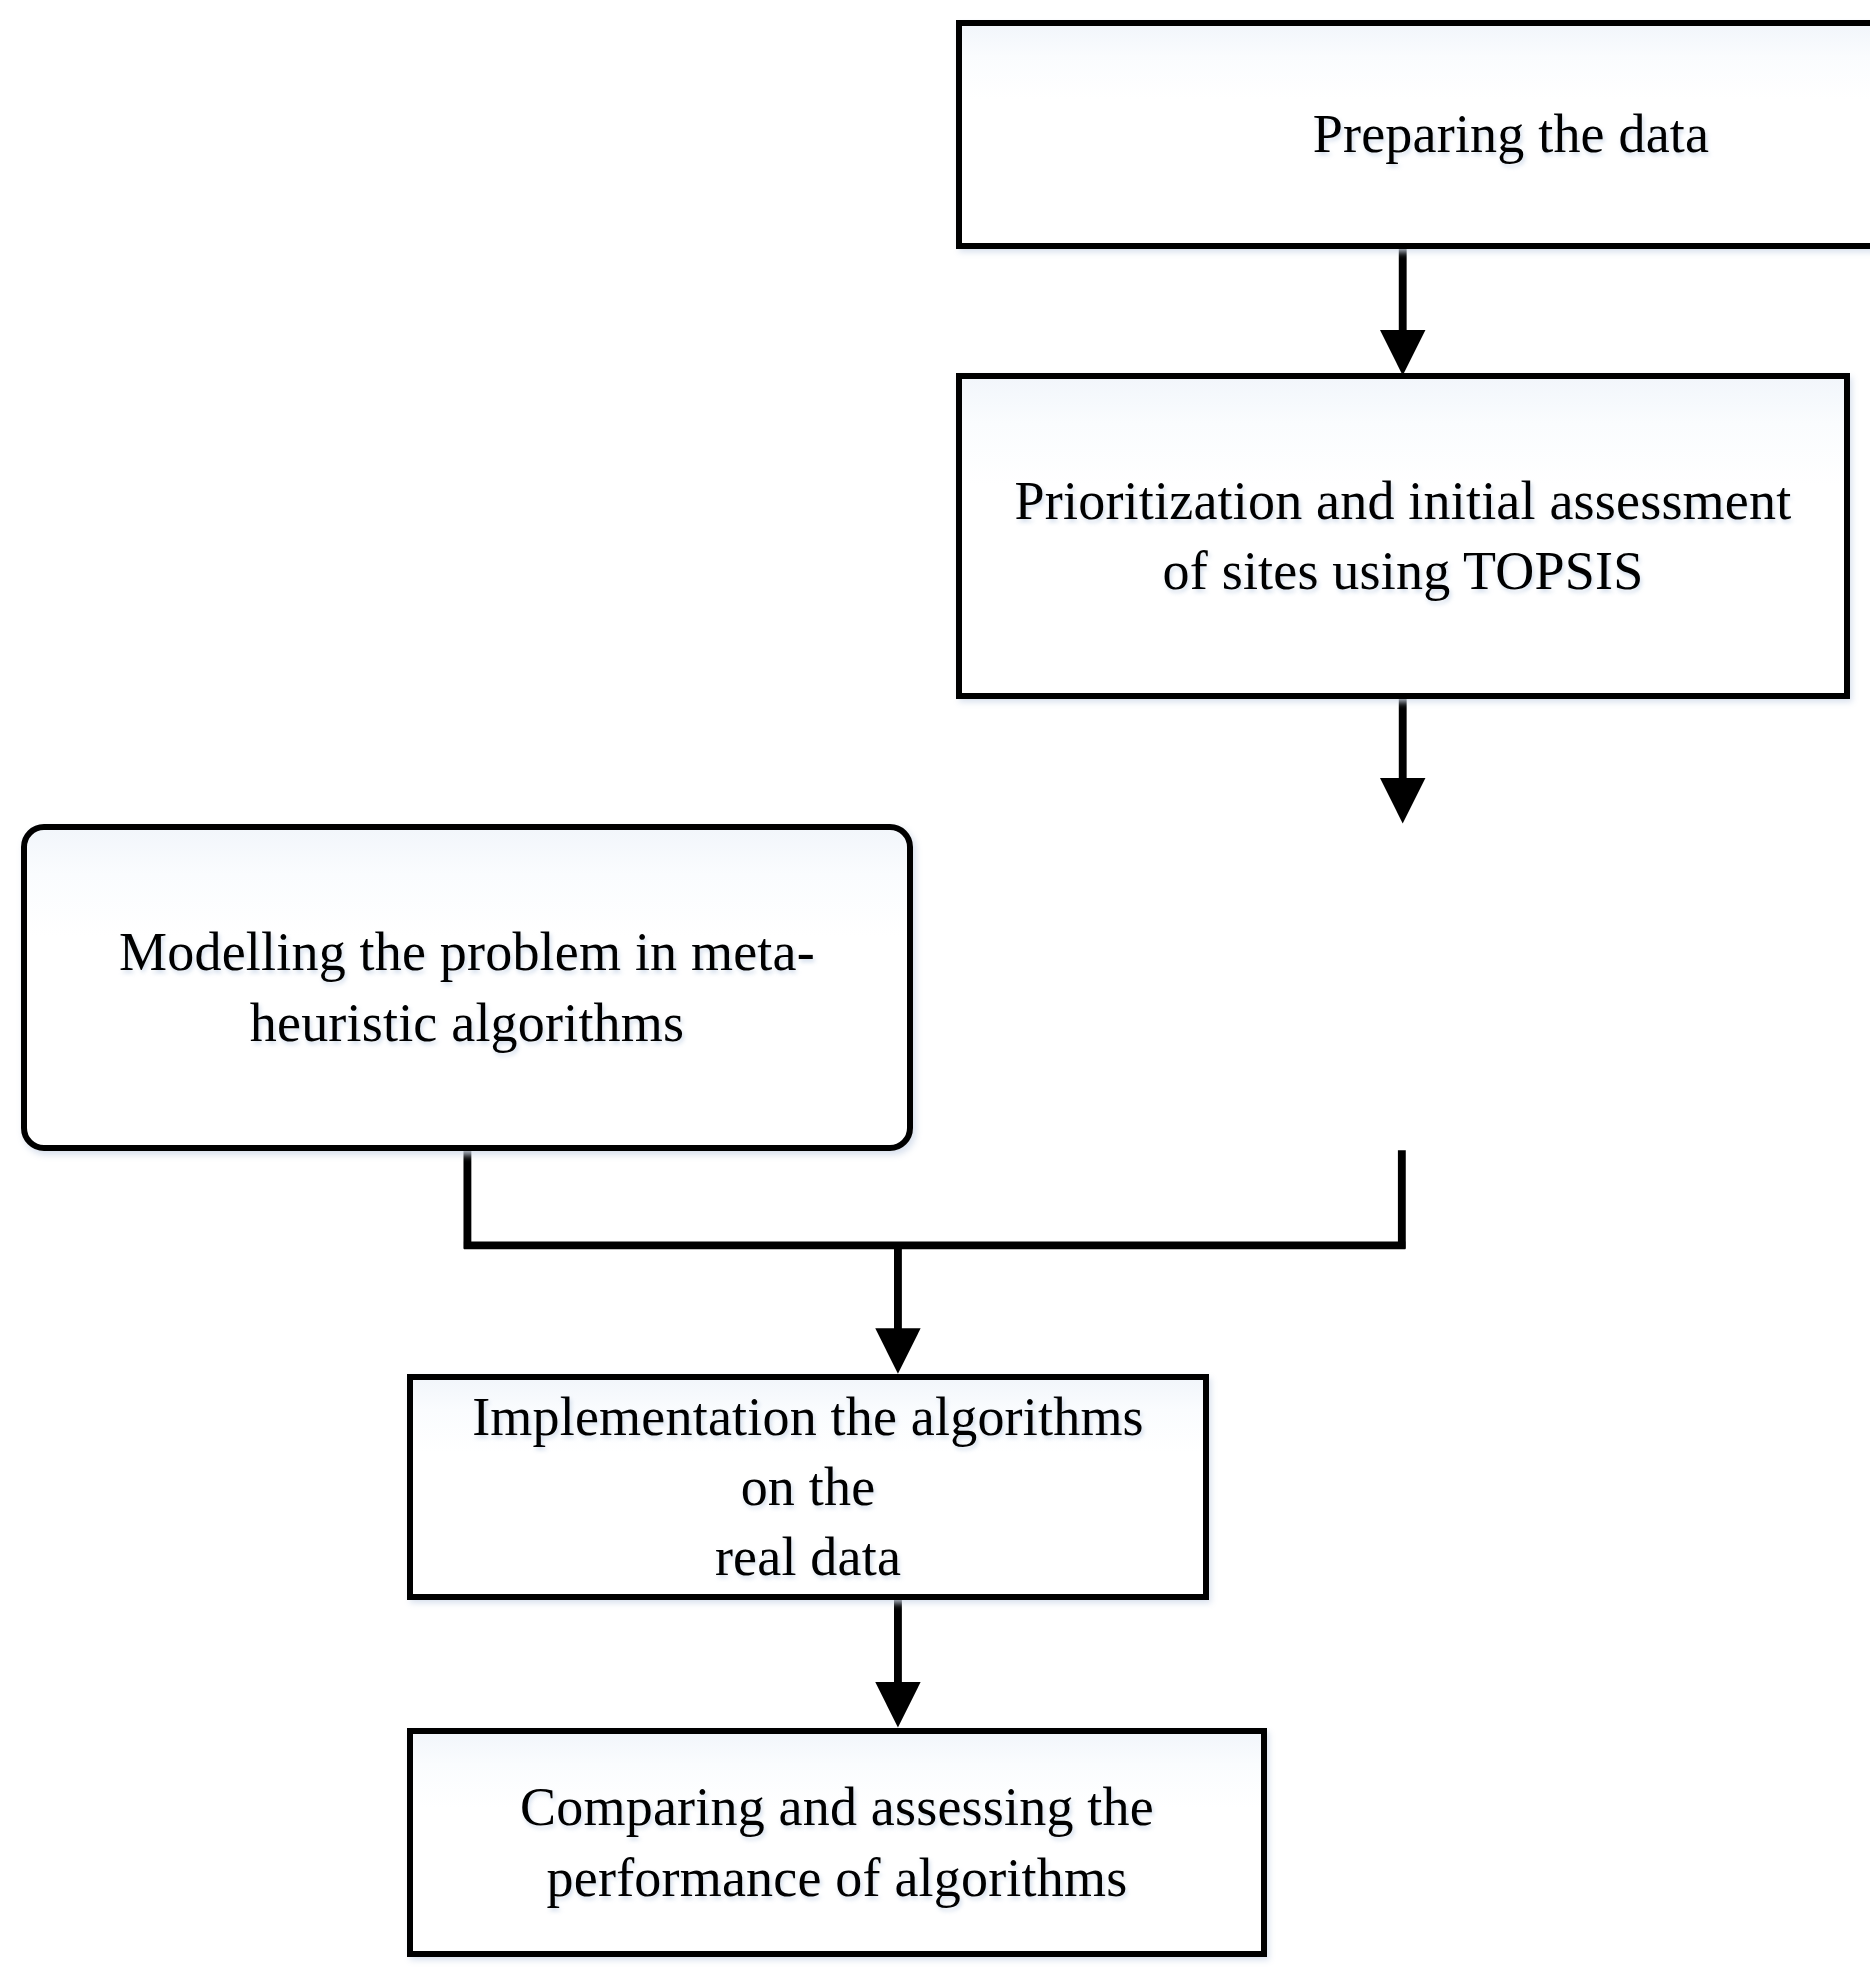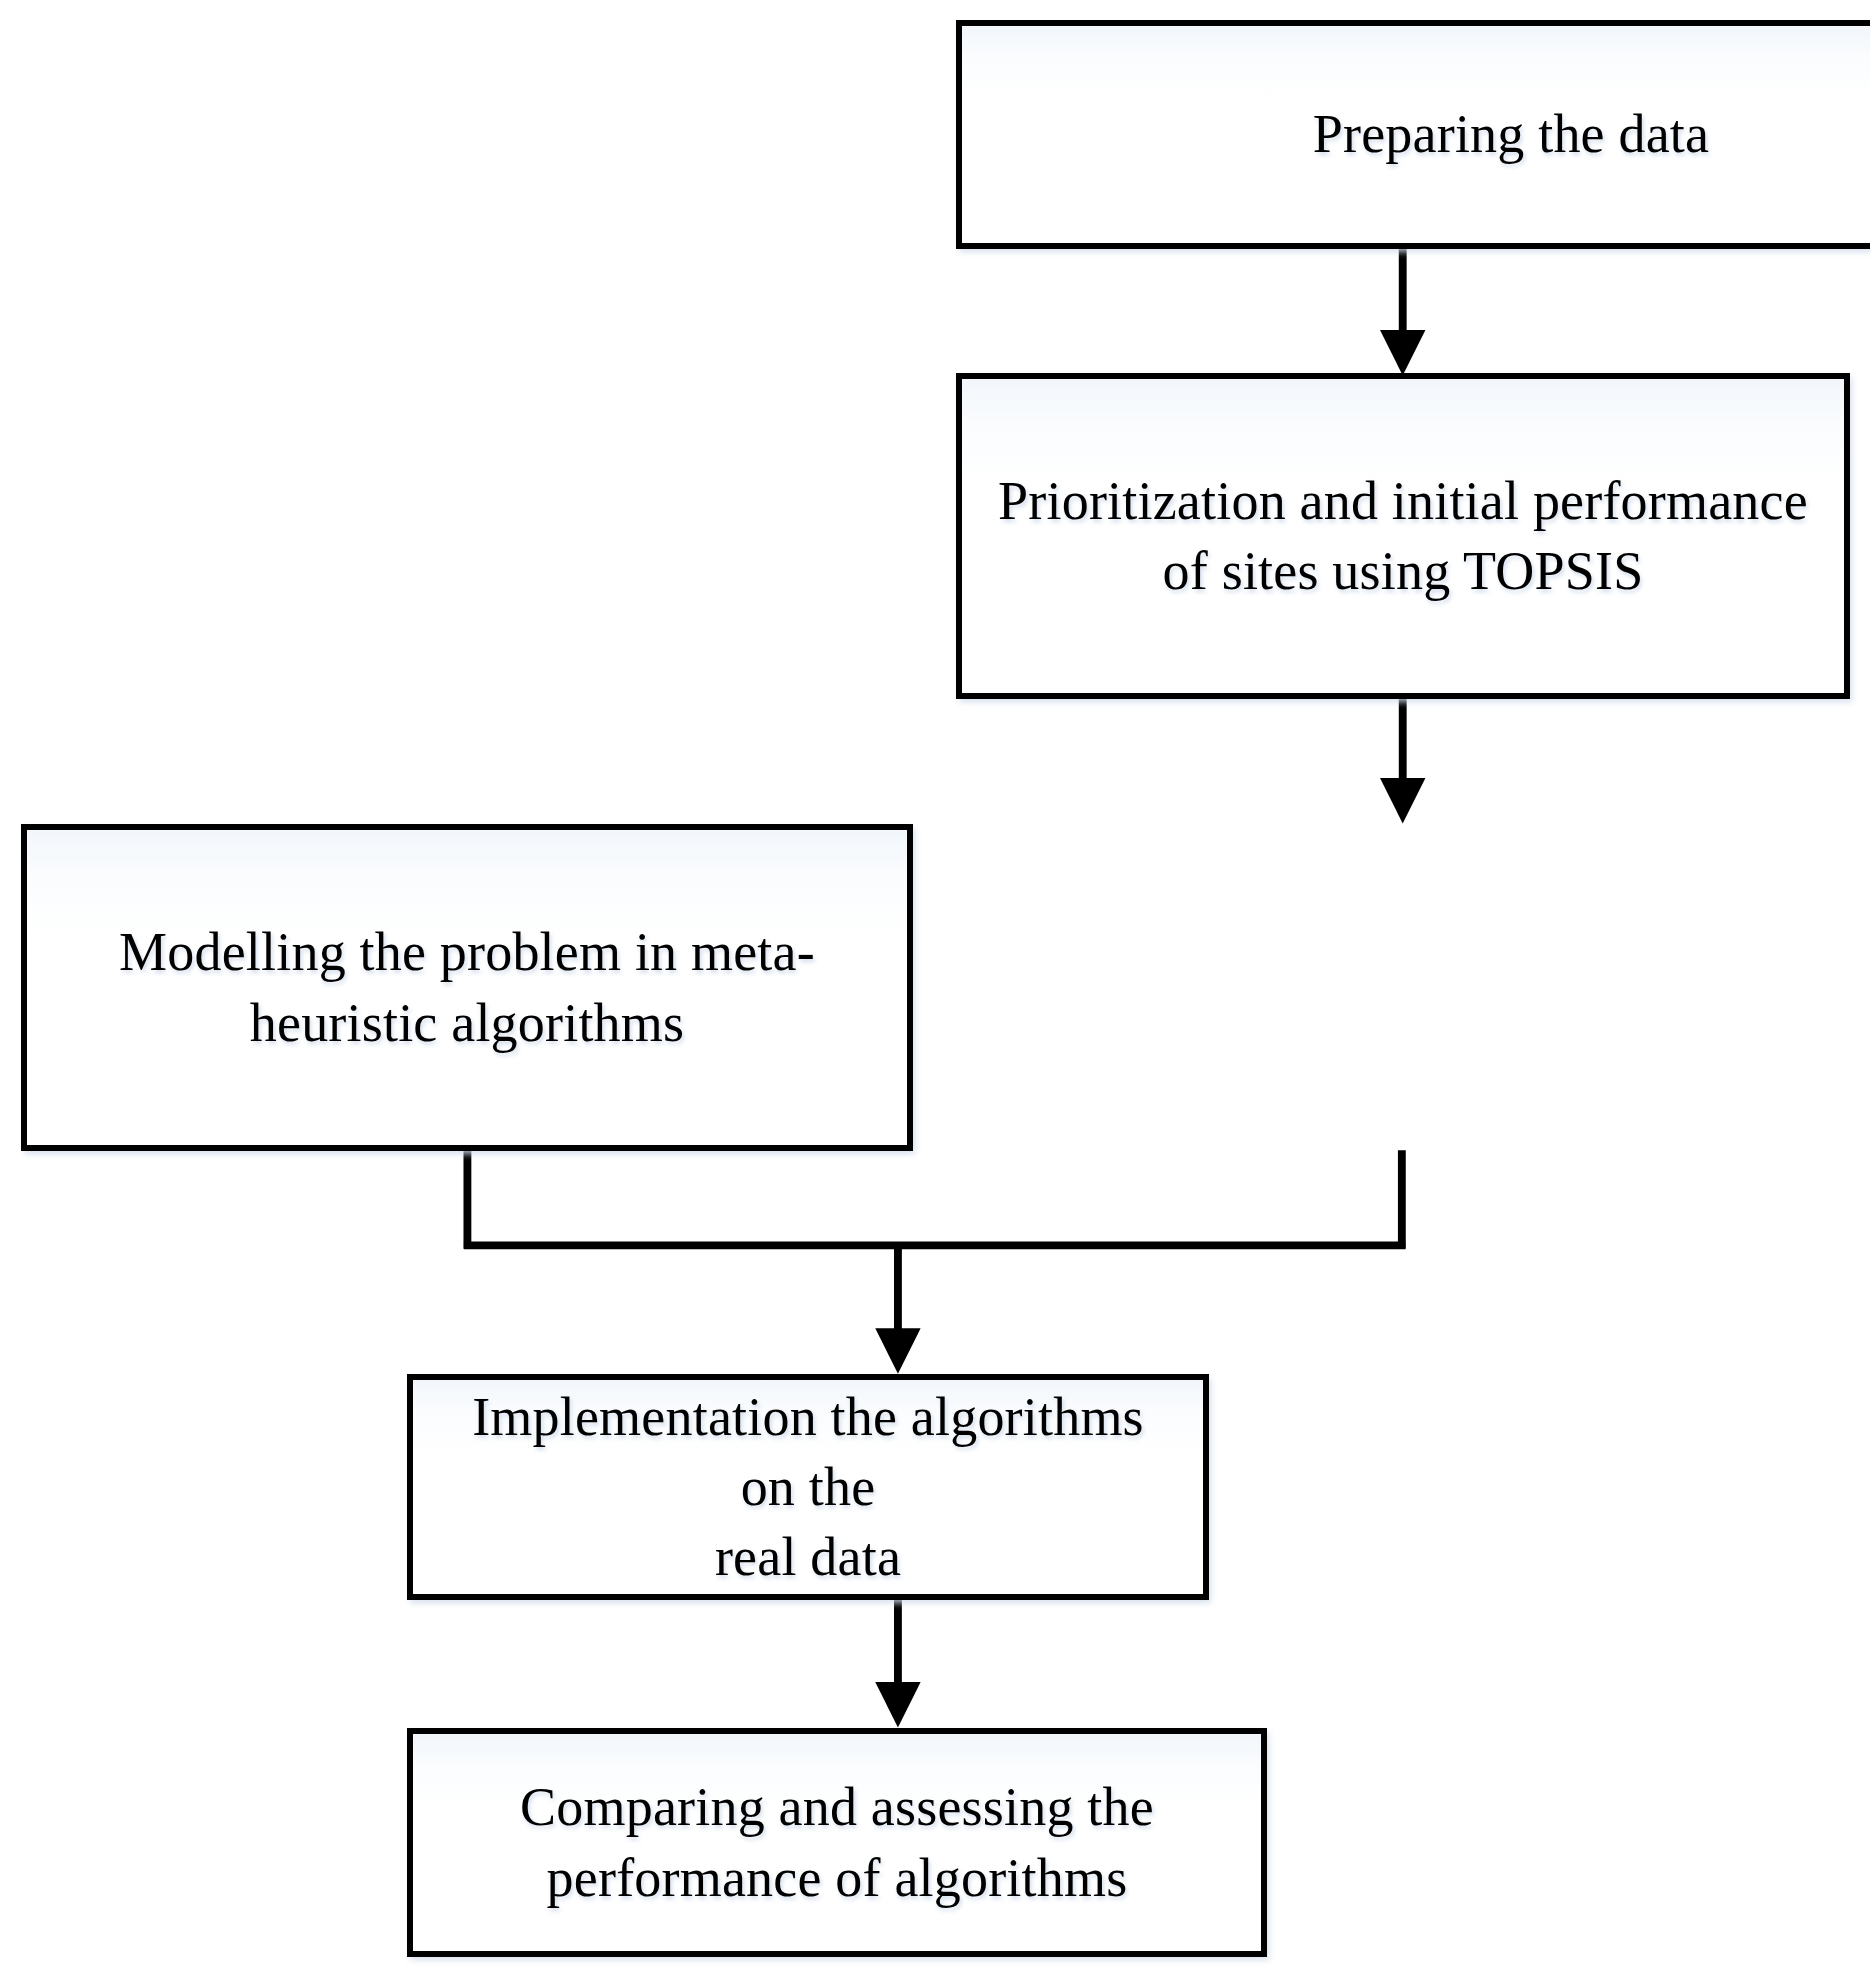--- a/index.html
+++ b/index.html
@@ -42,21 +42,21 @@
     font-size: 54px;
     line-height: 1.30;
     letter-spacing: 0.2px;
     white-space: pre-line;
     text-shadow: 1.7px 2.6px 4.4px rgba(195, 210, 230, 0.75);
   }
 
   
   #node-prepare   { left: 956px; top: 20px;   width: 1074px; height: 229px; padding-left: 36px; }
   #node-topsis    { left: 956px; top: 373px;  width: 894px; height: 326px; }
-  #node-modelling { left: 21px;   top: 824px;  width: 892px; height: 327px; }
+  #node-modelling { left: 21px;   top: 824px;  width: 892px; height: 327px; border-radius: 23px; }
   #node-final     { left: 959px; top: 824px;  width: 891px; height: 327px; }
   #node-implement { left: 407px;  top: 1374px; width: 802px; height: 226px; }
   #node-compare   { left: 407px;  top: 1728px; width: 860px; height: 229px; }
 
   
   .connector-svg {
     position: absolute;
     left: 0;
     top: 0;
     width: 1871px;
@@ -103,21 +103,21 @@
       <polygon class="conn-head" points="1002,1926 1054,1926 1028,1978"></polygon>
     </g>
 
   </svg>
 
   <div class="node" id="node-prepare">
     <span class="node-label">Preparing the data</span>
   </div>
 
   <div class="node" id="node-topsis">
-    <span class="node-label">Prioritization and initial performance
+    <span class="node-label">Prioritization and initial assessment
 of sites using TOPSIS</span>
   </div>
 
   <div class="node" id="node-modelling">
     <span class="node-label">Modelling the problem in meta-
 heuristic algorithms</span>
   </div>
 
 
   <div class="node" id="node-implement">

